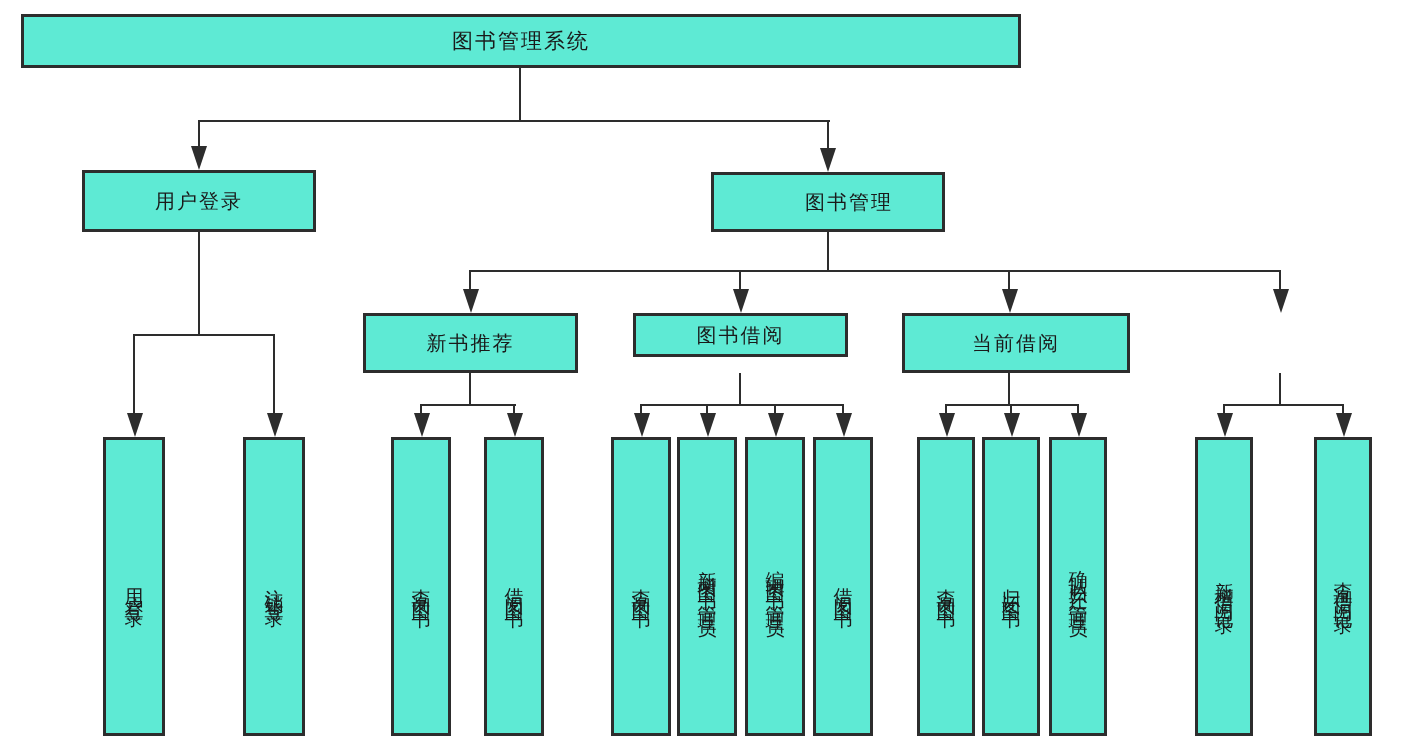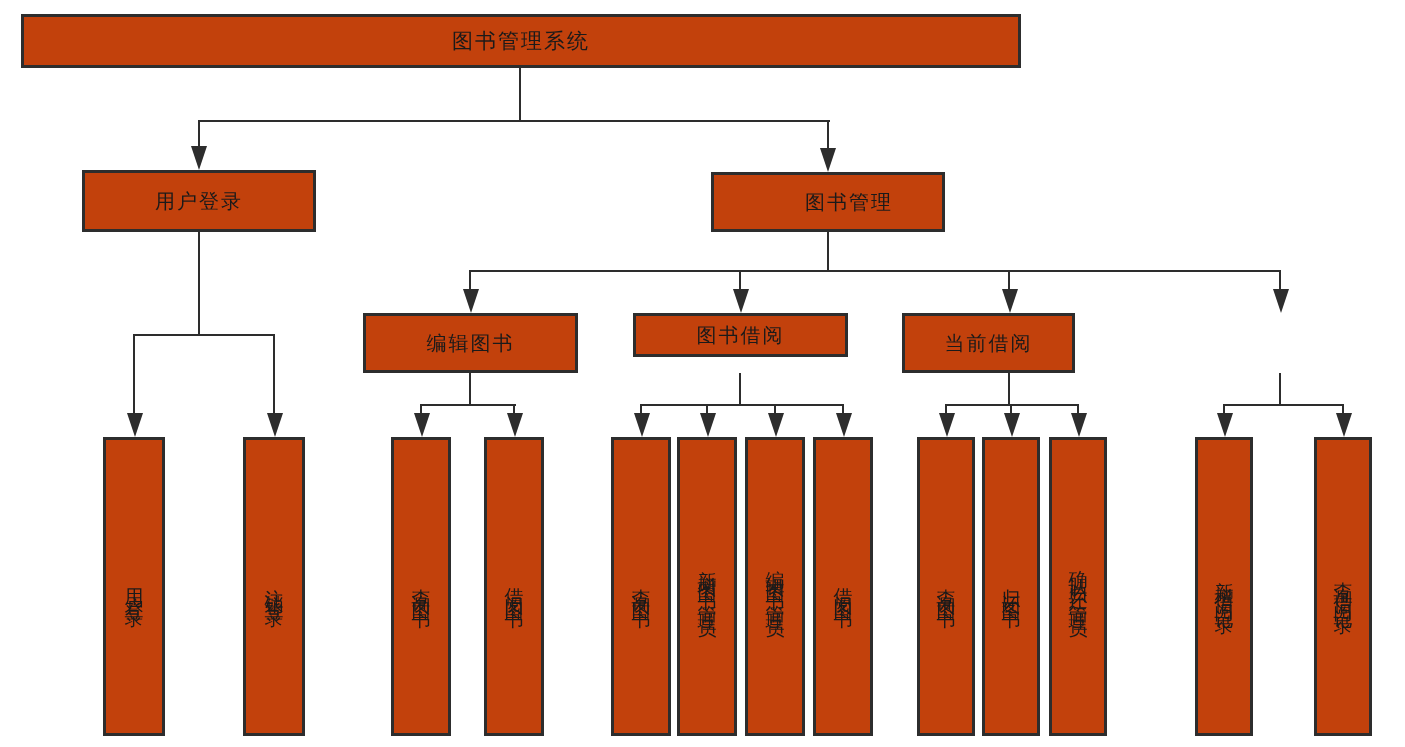--- a/index.html
+++ b/index.html
@@ -2,21 +2,21 @@
 <html style="--line: #2d2d2d; --wm: #c9908c;"><head>
 <meta charset="utf-8">
 <style>
   html,body { margin:0; padding:0; background:#ffffff; }
   .canvas {
     position:relative; width:1405px; height:747px; background:#ffffff;
     font-family:"Liberation Sans","DejaVu Sans",sans-serif;
     color:#1a1a1a; overflow:hidden;
   }
   .box {
-    position:absolute; box-sizing:border-box; background:#c2410c;
+    position:absolute; box-sizing:border-box; background:#5eead4;
     border:3px solid var(--line,#2d2d2d);
     display:flex; align-items:center; justify-content:center; text-align:center;
   }
   .hlabel { font-size:20px; letter-spacing:2px; white-space:nowrap; }
   .root-box { border-width:3px; }
   .root-box .hlabel { font-size:21px; }
   .vtext {
     writing-mode:vertical-rl; text-orientation:mixed;
     font-size:19px; letter-spacing:7px; line-height:1.15;
   }
@@ -67,26 +67,26 @@
   <div class="line" style="left:469px;top:270px;width:2px;height:21px;"></div>
   <div class="arrow" style="left:463px;top:289px;"></div>
   <div class="line" style="left:739px;top:270px;width:2px;height:21px;"></div>
   <div class="arrow" style="left:733px;top:289px;"></div>
   <div class="line" style="left:1008px;top:270px;width:2px;height:21px;"></div>
   <div class="arrow" style="left:1002px;top:289px;"></div>
   <div class="line" style="left:1279px;top:270px;width:2px;height:21px;"></div>
   <div class="arrow" style="left:1273px;top:289px;"></div>
 
   <div class="box" style="left:363px;top:313px;width:215px;height:60px;">
-    <span class="hlabel">编辑图书</span>
+    <span class="hlabel">新书推荐</span>
   </div>
   <div class="box" style="left:633px;top:313px;width:215px;height:44px;">
     <span class="hlabel">图书借阅</span>
   </div>
-  <div class="box" style="left:902px;top:313px;width:173px;height:60px;">
+  <div class="box" style="left:902px;top:313px;width:228px;height:60px;">
     <span class="hlabel">当前借阅</span>
   </div>
 
   <div class="line" style="left:469px;top:373px;width:2px;height:33px;"></div>
   <div class="line" style="left:420px;top:404px;width:96px;height:2px;"></div>
   <div class="line" style="left:420px;top:404px;width:2px;height:11px;"></div>
   <div class="arrow" style="left:414px;top:413px;"></div>
   <div class="line" style="left:513px;top:404px;width:2px;height:11px;"></div>
   <div class="arrow" style="left:507px;top:413px;"></div>
 

